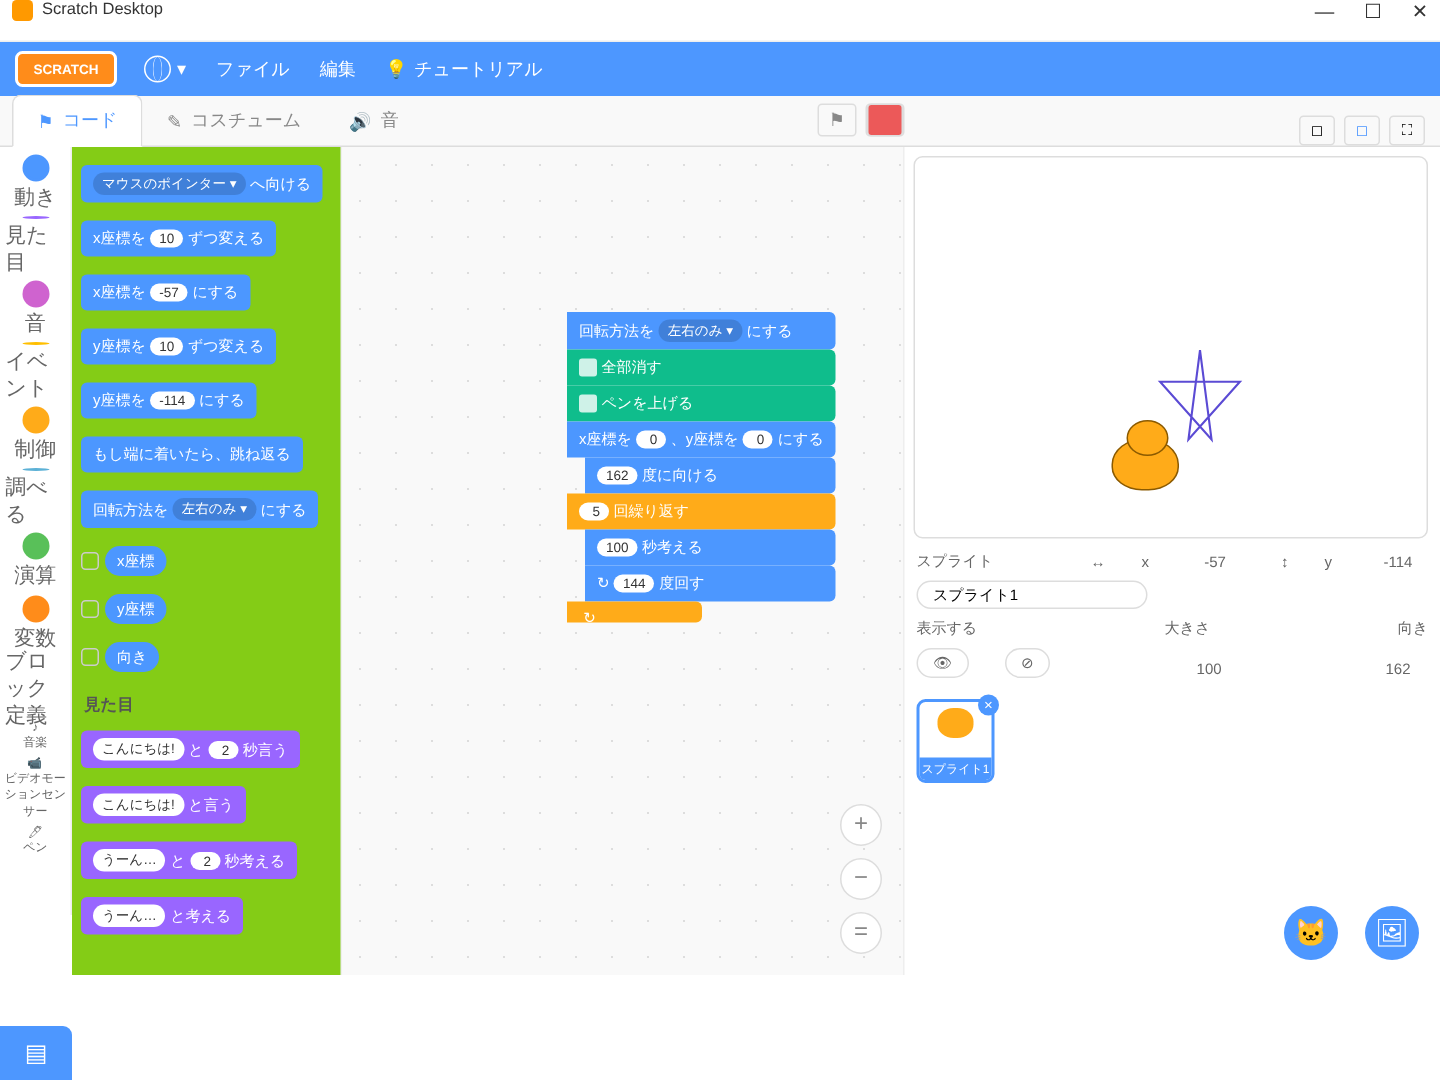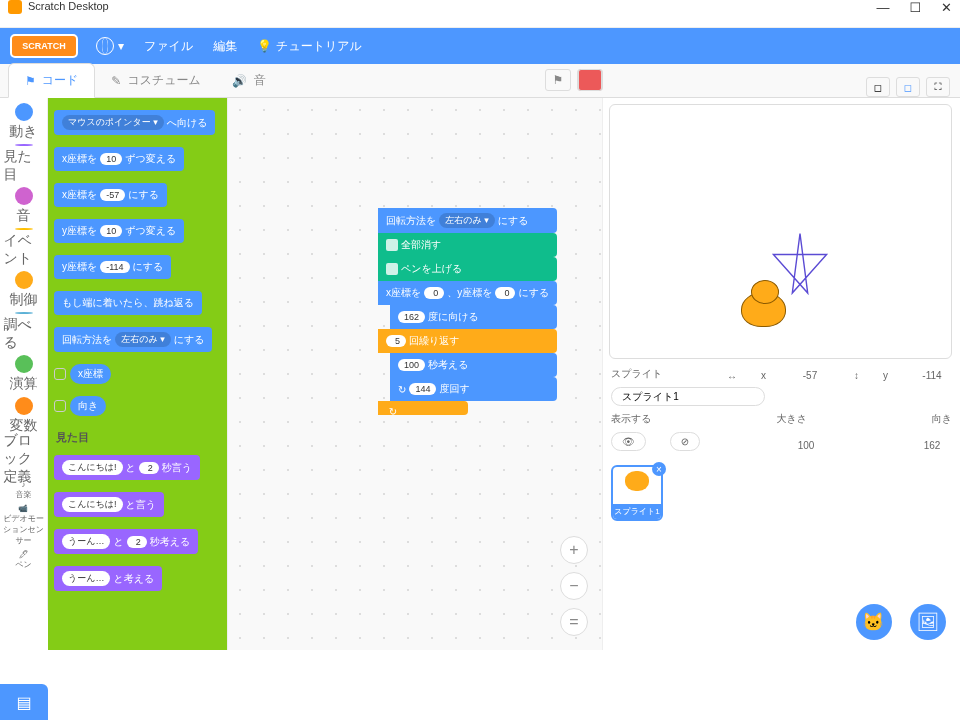--- a/index.html
+++ b/index.html
@@ -185,20 +185,21 @@
           <span class="pill">-114</span>
           <span>にする</span>
         </div>
       <div class="block motion">もし端に着いたら、跳ね返る</div>
       <div class="block motion">
           <span>回転方法を</span>
           <span class="dpill">左右のみ ▾</span>
           <span>にする</span>
         </div>
       <div><span class="chk"></span><span class="block motion reporter">x座標</span></div>
+      <div><span class="chk"></span><span class="block motion reporter">y座標</span></div>
       <div><span class="chk"></span><span class="block motion reporter">向き</span></div>
       <div class="sechead">見た目</div>
       <div class="block looks">
           <span class="pill">こんにちは!</span>
           <span>と</span>
           <span class="pill">2</span>
           <span>秒言う</span>
         </div>
       <div class="block looks">
           <span class="pill">こんにちは!</span>

